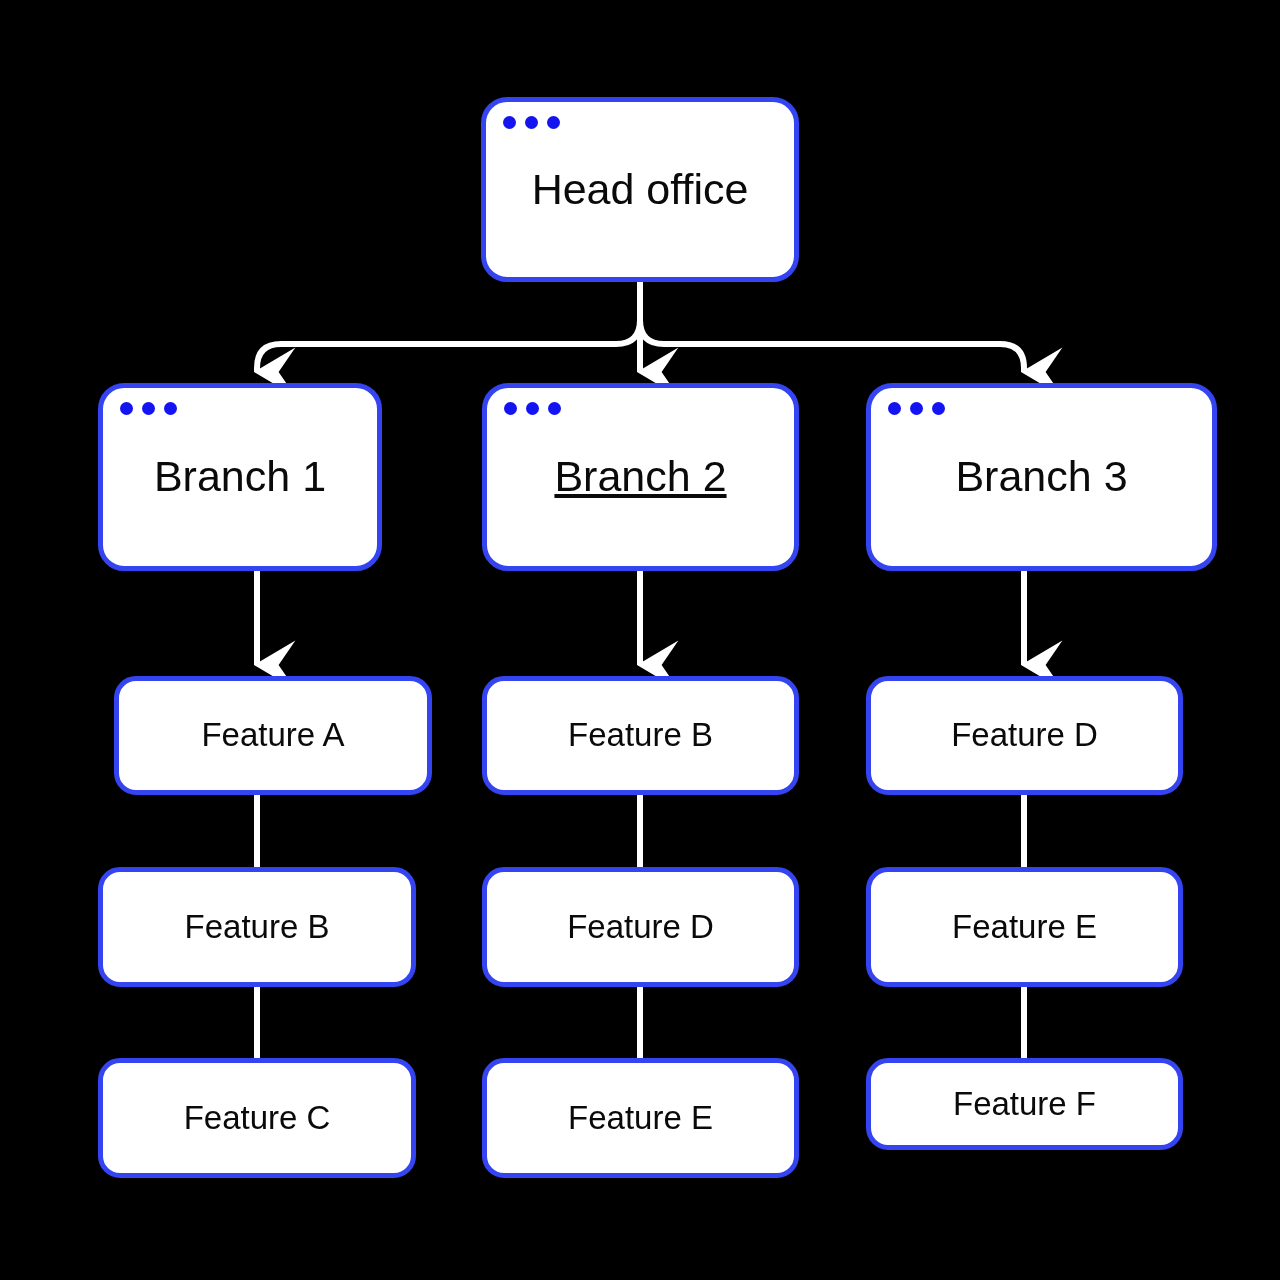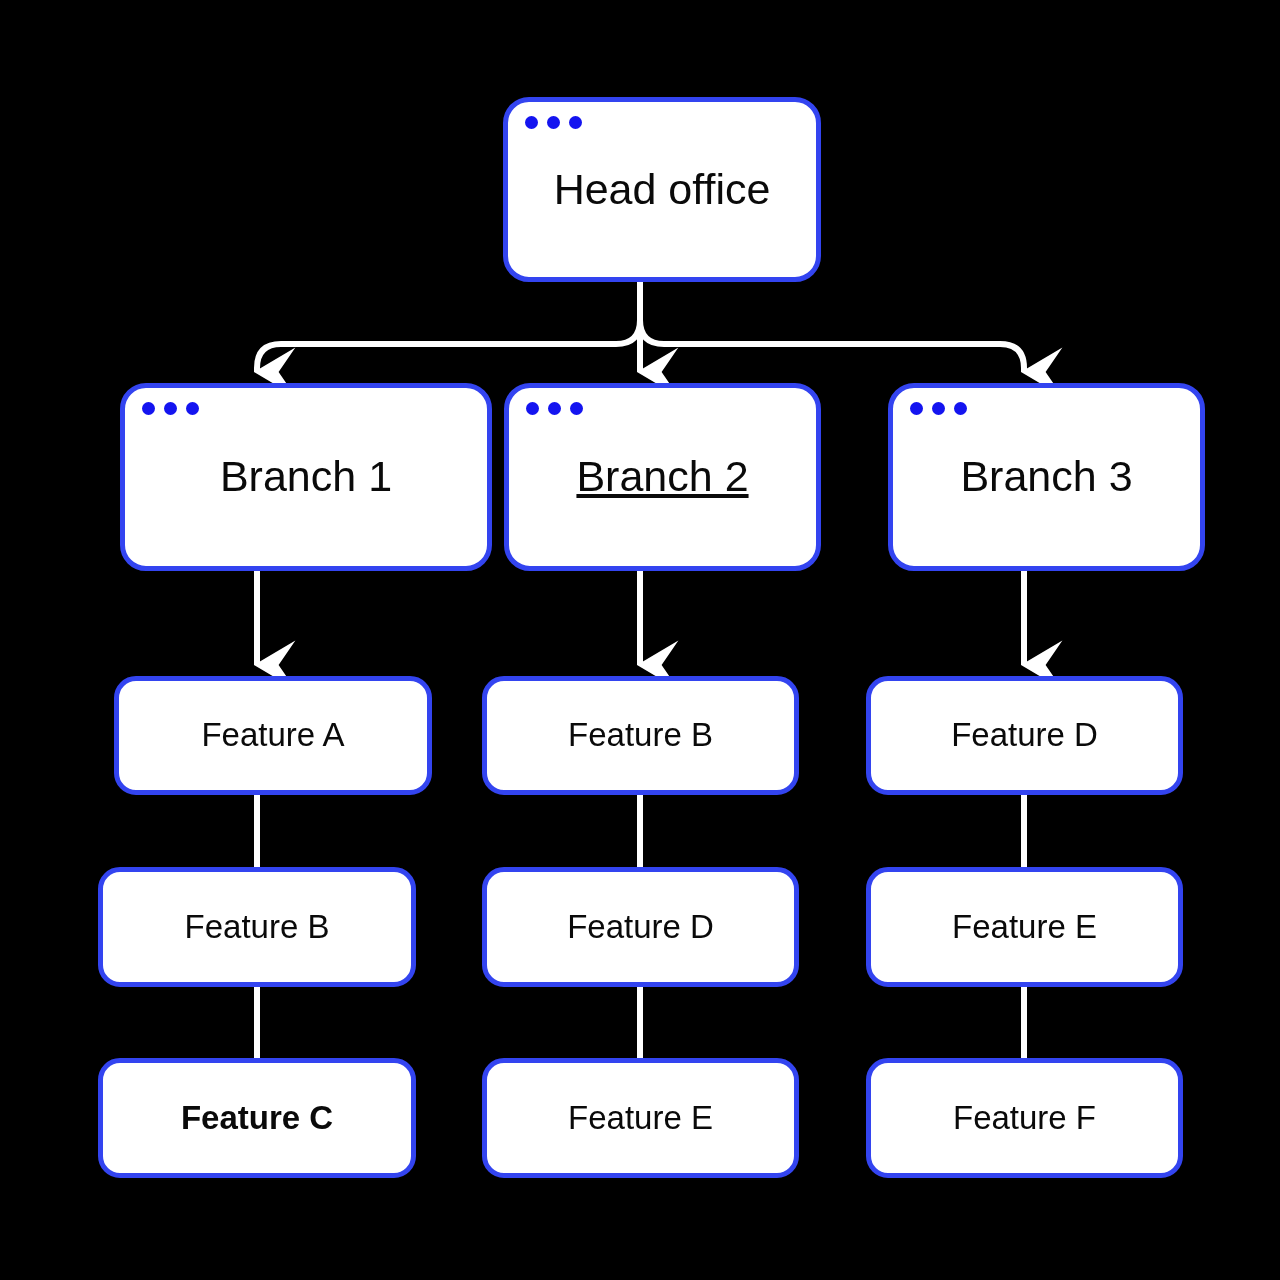--- a/index.html
+++ b/index.html
@@ -29,21 +29,20 @@
     background: #FFFFFF;
     border: 5px solid #3344F0;
     border-radius: 22px;
     display: flex;
     align-items: center;
     justify-content: center;
     z-index: 5;
   }
   .node.window {
     border-radius: 26px;
-    margin-left: 22px;
   }
   .node-label {
     color: #0A0A0A;
     text-align: center;
     line-height: 1.1;
     white-space: nowrap;
   }
   .node.window .node-label {
     font-size: 43px;
   }
@@ -99,70 +98,70 @@
 
   <div class="node window" style="left: 481px; top: 97px; width: 318px; height: 185px; background: rgb(255, 255, 255); border-color: rgb(51, 68, 240);">
     <span class="dots">
       <span class="dot" style="background: rgb(20, 20, 240);"></span>
       <span class="dot" style="background: rgb(20, 20, 240);"></span>
       <span class="dot" style="background: rgb(20, 20, 240);"></span>
     </span>
     <span class="node-label" style="color: rgb(10, 10, 10);">Head office</span>
   </div>
 
-  <div class="node window" style="left: 98px; top: 383px; width: 372px; height: 188px; background: rgb(255, 255, 255); border-color: rgb(51, 68, 240);">
+  <div class="node window" style="left: 98px; top: 383px; width: 284px; height: 188px; background: rgb(255, 255, 255); border-color: rgb(51, 68, 240);">
     <span class="dots">
       <span class="dot" style="background: rgb(20, 20, 240);"></span>
       <span class="dot" style="background: rgb(20, 20, 240);"></span>
       <span class="dot" style="background: rgb(20, 20, 240);"></span>
     </span>
     <span class="node-label" style="color: rgb(10, 10, 10);">Branch 1</span>
   </div>
 
   <div class="node window" style="left: 482px; top: 383px; width: 317px; height: 188px; background: rgb(255, 255, 255); border-color: rgb(51, 68, 240);">
     <span class="dots">
       <span class="dot" style="background: rgb(20, 20, 240);"></span>
       <span class="dot" style="background: rgb(20, 20, 240);"></span>
       <span class="dot" style="background: rgb(20, 20, 240);"></span>
     </span>
     <span class="node-label" style="color: rgb(10, 10, 10); text-decoration: underline;">Branch 2</span>
   </div>
 
-  <div class="node window" style="left: 866px; top: 383px; width: 317px; height: 188px; background: rgb(255, 255, 255); border-color: rgb(51, 68, 240);">
+  <div class="node window" style="left: 866px; top: 383px; width: 351px; height: 188px; background: rgb(255, 255, 255); border-color: rgb(51, 68, 240);">
     <span class="dots">
       <span class="dot" style="background: rgb(20, 20, 240);"></span>
       <span class="dot" style="background: rgb(20, 20, 240);"></span>
       <span class="dot" style="background: rgb(20, 20, 240);"></span>
     </span>
     <span class="node-label" style="color: rgb(10, 10, 10);">Branch 3</span>
   </div>
 
   <div class="node leaf" style="left: 98px; top: 676px; width: 318px; height: 119px; background: rgb(255, 255, 255); border-color: rgb(51, 68, 240); margin-left: 16px;">
     <span class="node-label" style="color: rgb(10, 10, 10);">Feature A</span>
   </div>
   <div class="node leaf" style="left: 98px; top: 867px; width: 318px; height: 120px; background: rgb(255, 255, 255); border-color: rgb(51, 68, 240);">
     <span class="node-label" style="color: rgb(10, 10, 10);">Feature B</span>
   </div>
   <div class="node leaf" style="left: 98px; top: 1058px; width: 318px; height: 120px; background: rgb(255, 255, 255); border-color: rgb(51, 68, 240);">
-    <span class="node-label" style="color: rgb(10, 10, 10); font-weight: bold;">Feature C</span>
+    <span class="node-label" style="color: rgb(10, 10, 10);">Feature C</span>
   </div>
 
   <div class="node leaf" style="left: 482px; top: 676px; width: 317px; height: 119px; background: rgb(255, 255, 255); border-color: rgb(51, 68, 240);">
     <span class="node-label" style="color: rgb(10, 10, 10);">Feature B</span>
   </div>
   <div class="node leaf" style="left: 482px; top: 867px; width: 317px; height: 120px; background: rgb(255, 255, 255); border-color: rgb(51, 68, 240);">
     <span class="node-label" style="color: rgb(10, 10, 10);">Feature D</span>
   </div>
   <div class="node leaf" style="left: 482px; top: 1058px; width: 317px; height: 120px; background: rgb(255, 255, 255); border-color: rgb(51, 68, 240);">
     <span class="node-label" style="color: rgb(10, 10, 10);">Feature E</span>
   </div>
 
   <div class="node leaf" style="left: 866px; top: 676px; width: 317px; height: 119px; background: rgb(255, 255, 255); border-color: rgb(51, 68, 240);">
     <span class="node-label" style="color: rgb(10, 10, 10);">Feature D</span>
   </div>
   <div class="node leaf" style="left: 866px; top: 867px; width: 317px; height: 120px; background: rgb(255, 255, 255); border-color: rgb(51, 68, 240);">
     <span class="node-label" style="color: rgb(10, 10, 10);">Feature E</span>
   </div>
-  <div class="node leaf" style="left: 866px; top: 1058px; width: 317px; height: 120px; background: rgb(255, 255, 255); border-color: rgb(51, 68, 240);">
+  <div class="node leaf" style="left: 866px; top: 1058px; width: 317px; height: 92px; background: rgb(255, 255, 255); border-color: rgb(51, 68, 240);">
     <span class="node-label" style="color: rgb(10, 10, 10);">Feature F</span>
   </div>
 
 </div>
 
 </body></html>

